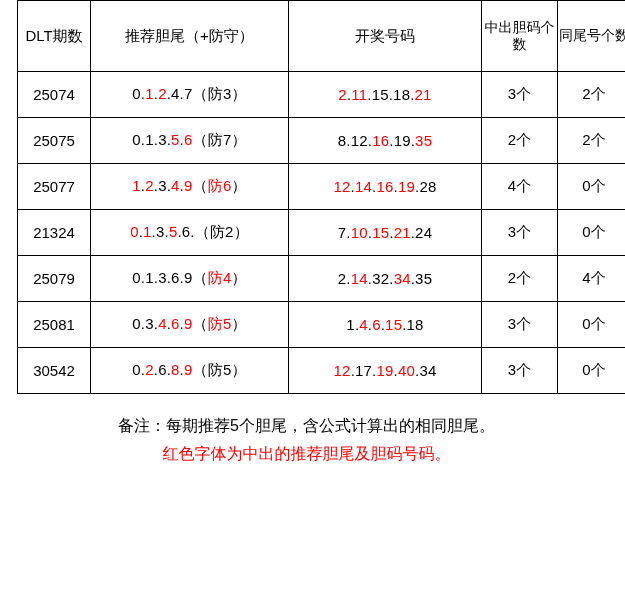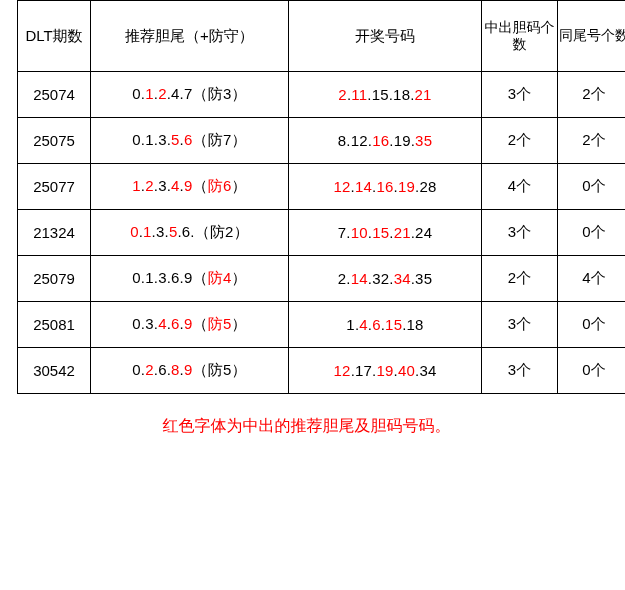--- a/index.html
+++ b/index.html
@@ -159,16 +159,17 @@
           <td class="issue">30542</td>
           <td class="tips"><span class="blk">0.</span><span class="red">2</span><span class="blk">.6.</span><span class="red">8</span><span class="blk">.</span><span class="red">9</span><span class="blk">（防5）</span></td>
           <td class="nums"><span class="red">12</span><span class="blk">.17.</span><span class="red">19</span><span class="blk">.</span><span class="red">40</span><span class="blk">.34</span></td>
           <td class="count">3个</td>
           <td class="count">0个</td>
         </tr>
       </tbody>
   </table>
 
   <div class="footer">
+    <div class="line1">备注：每期推荐5个胆尾，含公式计算出的相同胆尾。</div>
     <div class="line2">红色字体为中出的推荐胆尾及胆码号码。</div>
   </div>
 
 </div>
 
 </body></html>

